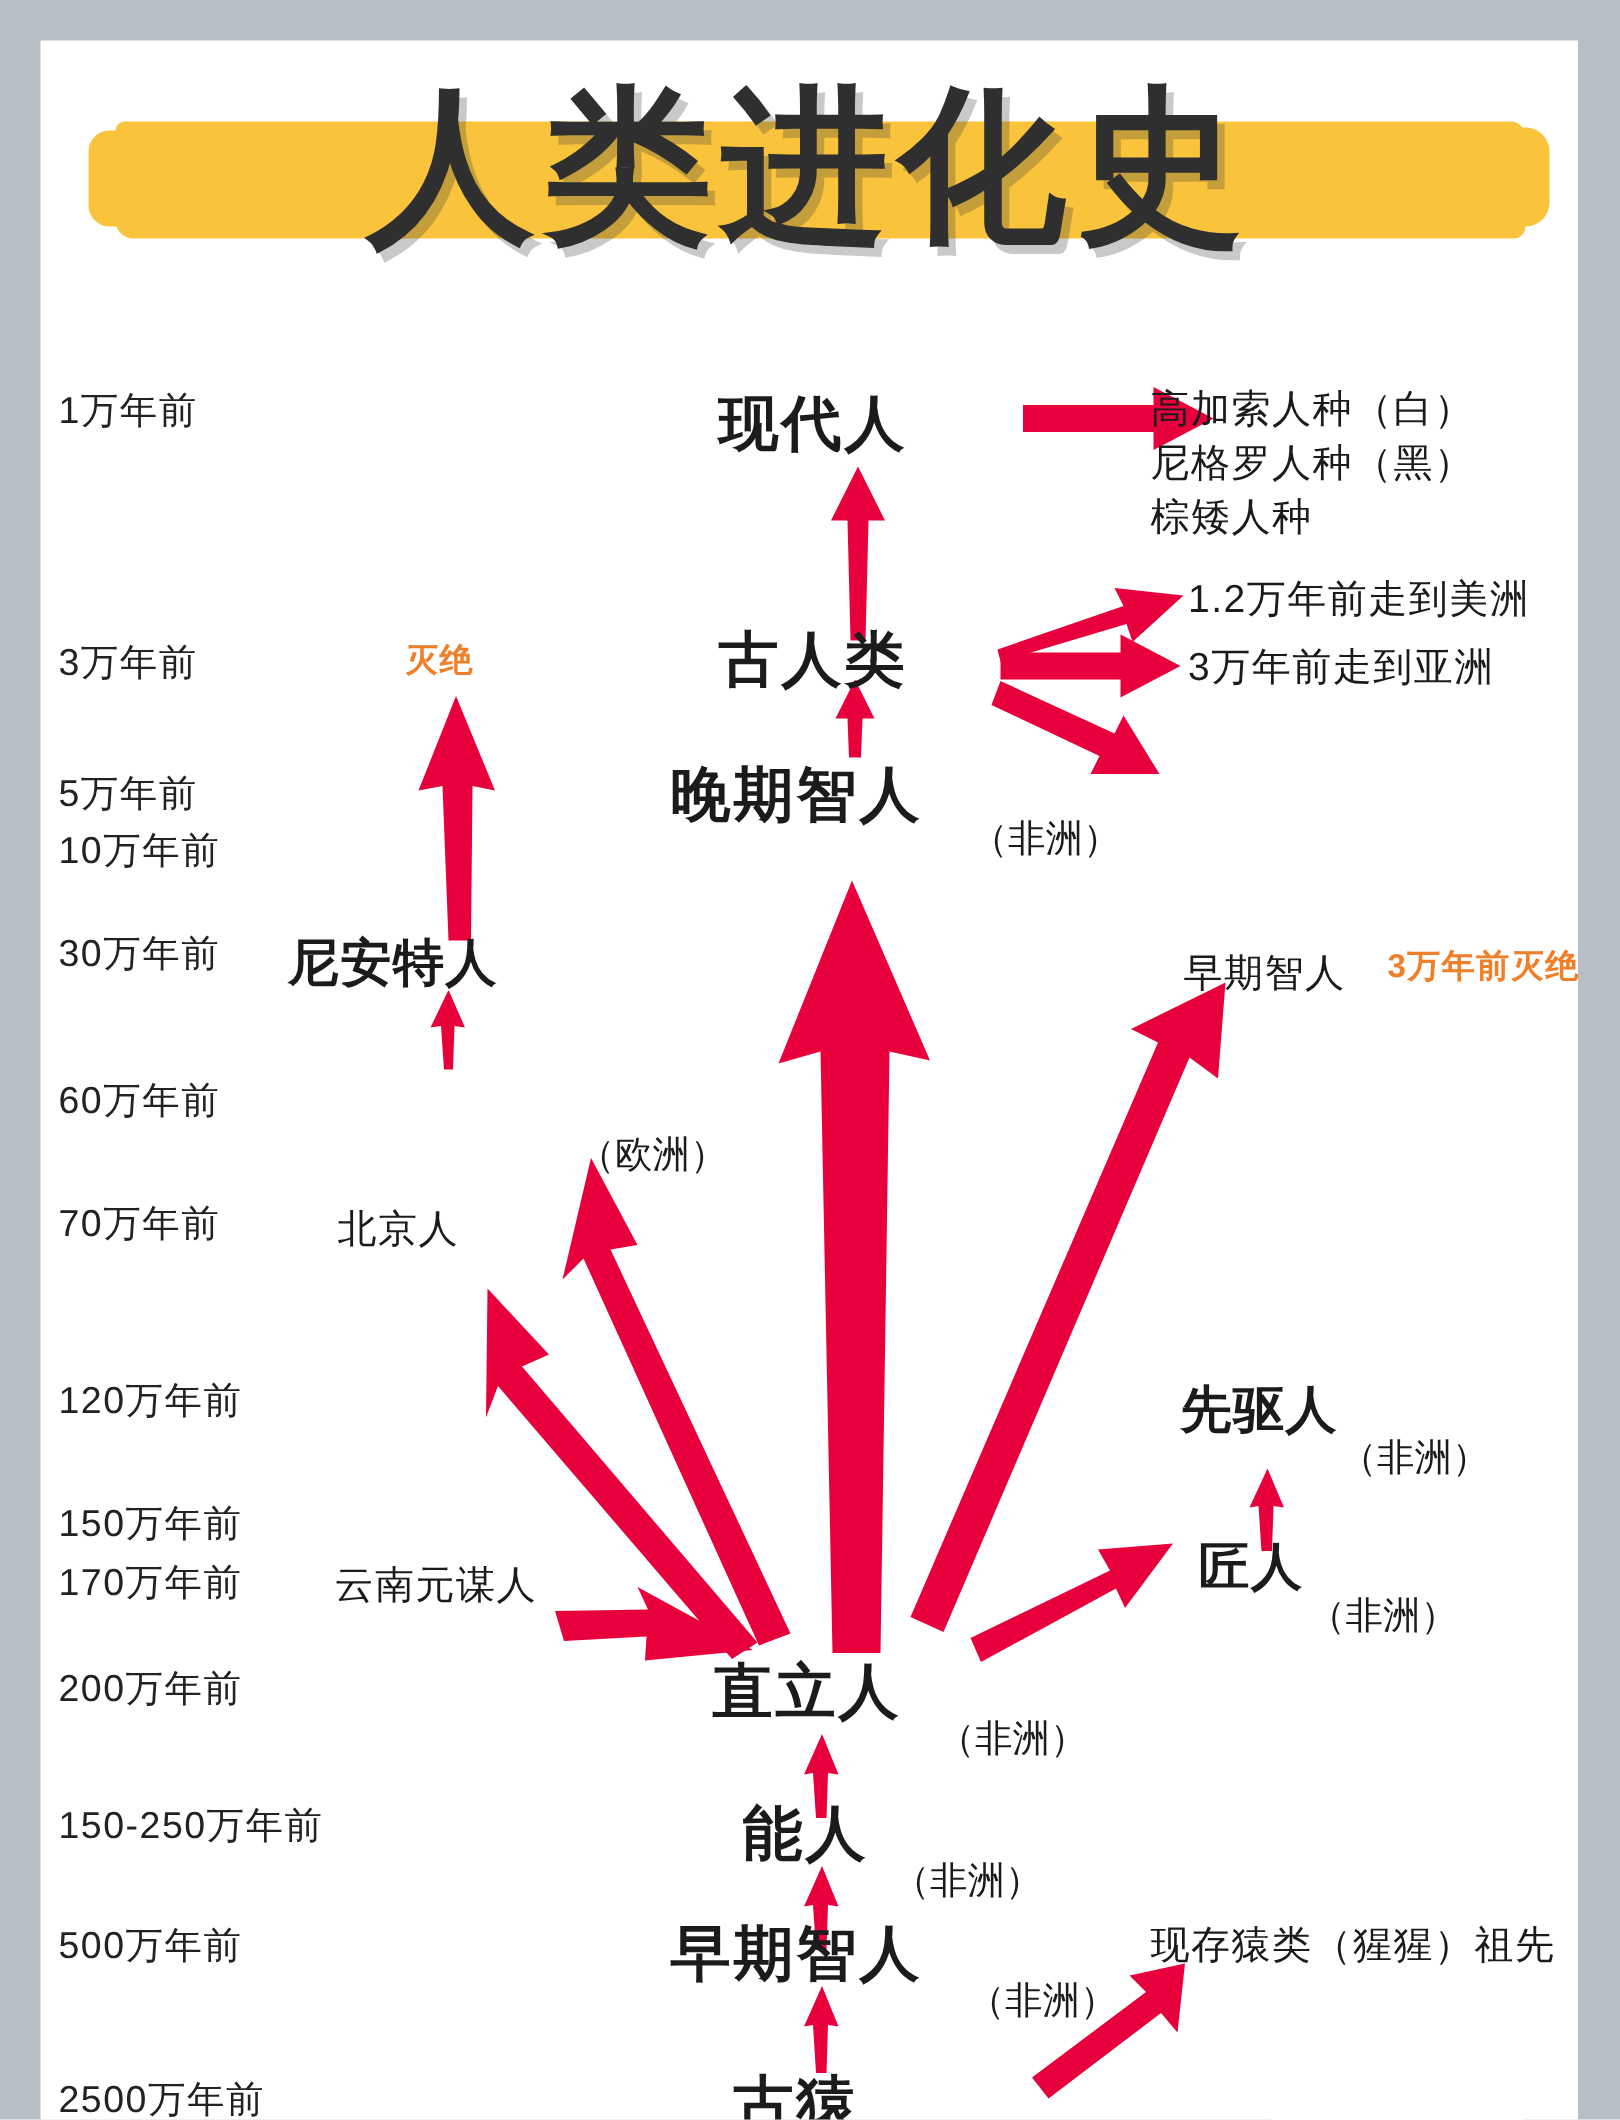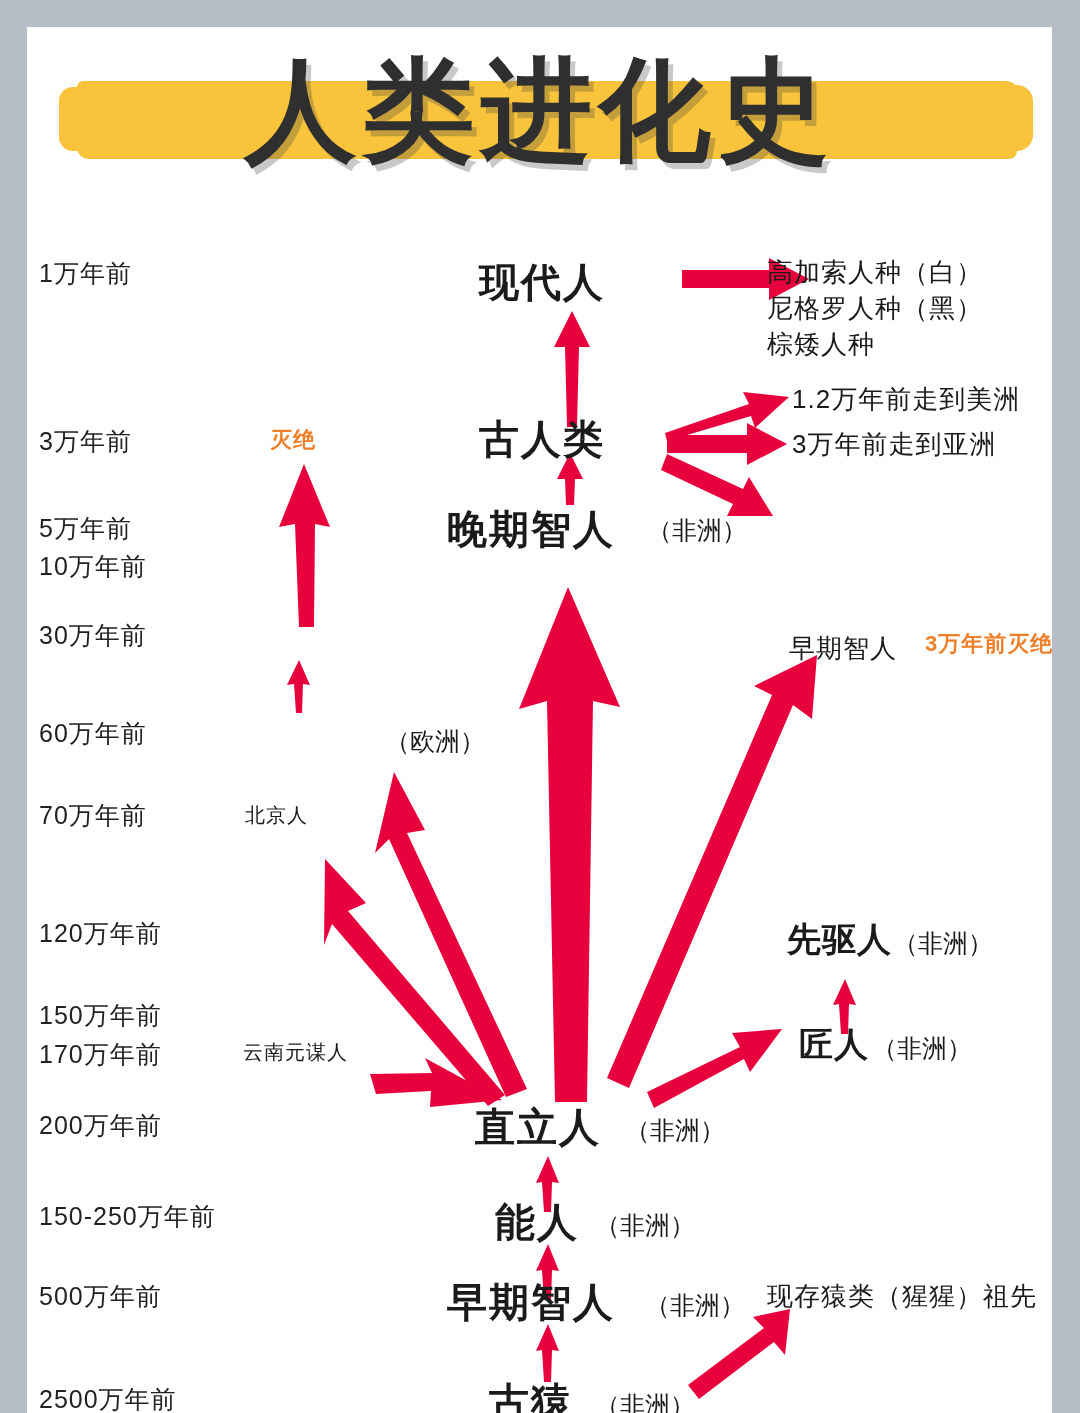--- a/index.html
+++ b/index.html
@@ -42,22 +42,22 @@
     color:#2f2f2f;
     letter-spacing:6px;
     text-shadow:5px 6px 0 rgba(60,60,60,.28);
     white-space:nowrap;
   }
   
   .lbl{position:absolute;white-space:nowrap;color:#1b1b1b;}
   .era{font-size:25px;letter-spacing:1px;color:#222;}
   .sp-big{font-size:40px;font-weight:700;letter-spacing:2px;}
   .sp-mid{font-size:34px;font-weight:700;letter-spacing:1px;}
-  .sp-sm{font-size:20px;letter-spacing:1px;margin-left:20px;}
-  .paren{font-size:25px;font-weight:400;letter-spacing:0;}
+  .sp-sm{font-size:26px;letter-spacing:1px;}
+  .paren{font-size:25px;font-weight:400;letter-spacing:0;margin-top:28px;}
   .note{font-size:26px;letter-spacing:1px;}
   .orange-sm{color:#f07f2a;font-weight:800;font-size:22px;letter-spacing:1px;}
   
   #arrows{position:absolute;left:0;top:0;width:1025px;height:1386px;}
 </style>
 </head>
 <body>
 
 <div id="page">
 
@@ -133,20 +133,21 @@
 
   <div class="lbl sp-big" style="left:452px;top:228px">现代人</div>
 
   <div class="lbl sp-big" style="left:452px;top:385px">古人类</div>
 
   <div class="lbl sp-big" style="left:420px;top:475px">晚期智人</div>
   <div class="lbl paren" style="left:620px;top:487px">（非洲）</div>
 
   <div class="lbl orange-sm" style="left:243px;top:398px">灭绝</div>
 
+  <div class="lbl sp-mid" style="left:165px;top:592px">尼安特人</div>
 
   <div class="lbl paren" style="left:358px;top:698px">（欧洲）</div>
 
   <div class="lbl sp-sm" style="left:198px;top:775px">北京人</div>
 
   <div class="lbl sp-sm" style="left:196px;top:1012px">云南元谋人</div>
 
   <div class="lbl note" style="left:762px;top:604px">早期智人</div>
   <div class="lbl orange-sm" style="left:898px;top:602px">3万年前灭绝</div>
 

